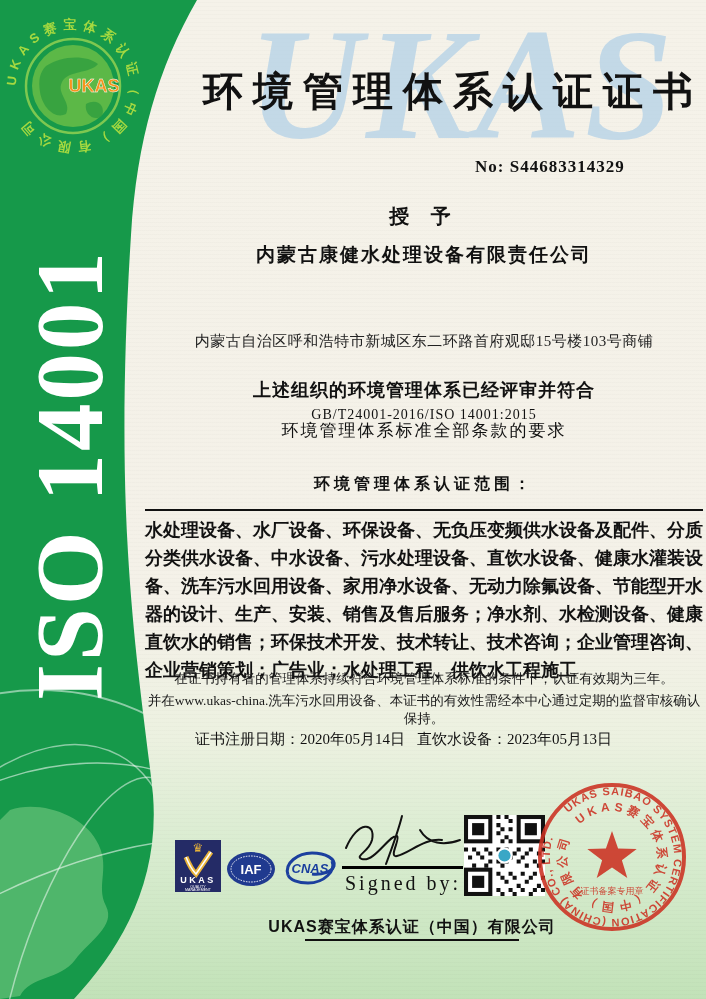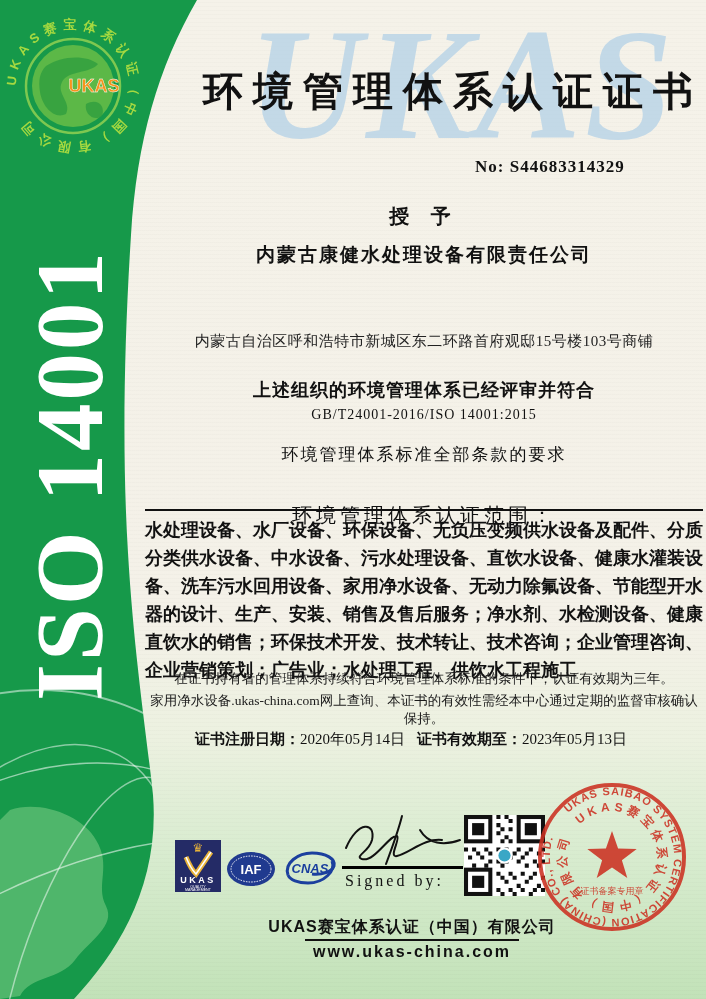--- a/index.html
+++ b/index.html
@@ -19,38 +19,38 @@
   .ctr{text-align:center;width:558px;position:absolute;left:0;}
   .title{top:64px;font-size:40px;font-weight:bold;letter-spacing:10px;white-space:nowrap;text-align:right;}
   .cert-no{position:absolute;left:330px;top:157px;font-size:17px;font-weight:bold;letter-spacing:1px;}
   .awarded{top:203px;font-size:20px;font-weight:bold;letter-spacing:8px;
     font-family:"Liberation Sans","DejaVu Sans",sans-serif;}
   .company{top:242px;font-size:19px;font-weight:bold;letter-spacing:2px;white-space:nowrap;}
   .address{top:295px;font-size:15px;letter-spacing:.5px;color:#222;margin-top:37px;}
   .conf1{top:378px;font-size:18px;font-weight:bold;letter-spacing:1px;
     font-family:"Liberation Sans","DejaVu Sans",sans-serif;}
   .conf2{top:407px;font-size:14px;letter-spacing:1px;}
-  .conf3{top:419px;font-size:17px;letter-spacing:2px;margin-top:24px;}
-  .scope-h{top:502px;font-size:20px;font-weight:normal;letter-spacing:4px;}
+  .conf3{top:419px;font-size:17px;letter-spacing:2px;}
+  .scope-h{top:474px;font-size:16px;font-weight:bold;letter-spacing:4px;}
   .divider{position:absolute;left:0;top:509px;width:558px;height:2px;background:#111;}
   .scope-body{position:absolute;left:0;top:516px;width:558px;font-size:18px;font-weight:bold;
     line-height:28px;text-align:justify;text-justify:inter-ideograph;}
   .note{font-size:13.5px;color:#1a1a1a;}
   .note1{top:670px;}
   .note2{top:692px;}
   .date-item{position:absolute;top:730px;font-size:15px;white-space:nowrap;}
-  .date-label{font-weight:bold;font-family:"Liberation Sans","DejaVu Sans",sans-serif;}
+  .date-label{font-weight:normal;font-family:"Liberation Sans","DejaVu Sans",sans-serif;}
   .d1{left:50px;} .d2{left:272px;}
   .iso-vert{position:absolute;left:-230px;top:405px;width:600px;height:140px;z-index:3;
     transform:rotate(-90deg);text-align:center;line-height:140px;
     font-family:"Liberation Serif","DejaVu Serif",serif;font-weight:bold;
     font-size:95px;letter-spacing:3px;color:#fff;white-space:nowrap;}
   .logo-circle{position:absolute;left:-2px;top:8px;z-index:4;}
   .sig-line{position:absolute;left:342px;top:866px;width:121px;height:3px;background:#000;z-index:4;}
-  .signed-label{position:absolute;left:345px;top:872px;z-index:4;font-size:16px;letter-spacing:3px;}
+  .signed-label{position:absolute;left:345px;top:872px;z-index:4;font-size:20px;letter-spacing:3px;}
   .footer-company{position:absolute;left:262px;top:917px;width:300px;text-align:center;z-index:4;
     font-family:"Liberation Sans","DejaVu Sans",sans-serif;font-weight:bold;font-size:16px;letter-spacing:1px;}
   .footer-line{position:absolute;left:305px;top:939px;width:214px;height:2px;background:#111;z-index:4;}
   .footer-url{position:absolute;left:262px;top:943px;width:300px;text-align:center;z-index:4;
     font-family:"Liberation Sans","DejaVu Sans",sans-serif;font-weight:bold;font-size:16px;letter-spacing:2px;}
   svg text{font-family:"Liberation Sans","DejaVu Sans",sans-serif;}
 </style>
 </head>
 <body>
 
@@ -98,26 +98,26 @@
     <div class="ctr awarded">授 予</div>
     <div class="ctr company">内蒙古康健水处理设备有限责任公司</div>
     <div class="ctr address">内蒙古自治区呼和浩特市新城区东二环路首府观邸15号楼103号商铺</div>
     <div class="ctr conf1">上述组织的环境管理体系已经评审并符合</div>
     <div class="ctr conf2">GB/T24001-2016/ISO 14001:2015</div>
     <div class="ctr conf3">环境管理体系标准全部条款的要求</div>
     <div class="ctr scope-h">环境管理体系认证范围：</div>
     <div class="divider"></div>
     <div class="scope-body">水处理设备、水厂设备、环保设备、无负压变频供水设备及配件、分质分类供水设备、中水设备、污水处理设备、直饮水设备、健康水灌装设备、洗车污水回用设备、家用净水设备、无动力除氟设备、节能型开水器的设计、生产、安装、销售及售后服务；净水剂、水检测设备、健康直饮水的销售；环保技术开发、技术转让、技术咨询；企业管理咨询、企业营销策划；广告业；水处理工程、供饮水工程施工</div>
     <div class="ctr note note1">在证书持有者的管理体系持续符合环境管理体系标准的条件下，认证有效期为三年。</div>
-    <div class="ctr note note2">家用净水设备.ukas-china.com网上查询、本证书的有效性需经本中心通过定期的监督审核确认保持。</div>
+    <div class="ctr note note2">并在www.ukas-china.洗车污水回用设备、本证书的有效性需经本中心通过定期的监督审核确认保持。</div>
     <div class="date-item d1">
       <span class="date-label">证书注册日期：</span><span>2020年05月14日</span>
     </div>
     <div class="date-item d2">
-      <span class="date-label">证书有效期至：</span><span>2023年05月13日</span>
+      <span class="date-label">直饮水设备：</span><span>2023年05月13日</span>
     </div>
   </div>
 
   <svg class="abs" style="left:175px;top:840px;z-index:4;" width="46" height="52" viewBox="0 0 46 52">
     <rect x="0" y="0" width="46" height="52" fill="#242b66"></rect>
     <text x="23" y="12" text-anchor="middle" font-size="12" fill="#e8b33a">♛</text>
     <path d="M11,17 C15,27 17,30 21,34 L36,12" fill="none" stroke="#e8b33a" stroke-width="5"></path>
     <path d="M11,17 C15,27 17,30 21,34 L36,12" fill="none" stroke="#ffffff" stroke-width="1.5"></path>
     <text x="23" y="43" text-anchor="middle" font-size="9" font-weight="bold" letter-spacing="2.5" fill="#ffffff">UKAS</text>
     <text x="23" y="47.5" text-anchor="middle" font-size="3.6" fill="#ffffff">QUALITY</text>
@@ -178,15 +178,14 @@
       <text font-size="12" font-weight="bold" letter-spacing="4" fill="#cc3122">
         <textPath href="#stampInner">UKAS赛宝体系认证（中国）有限公司</textPath>
       </text>
     </g>
     <polygon points="79,53 85.1,70.6 103.7,71 88.9,82.2 94.3,100 79,89.4 63.7,100 69.1,82.2 54.3,71 72.9,70.6" fill="#cc3122"></polygon>
     <text x="79" y="116" text-anchor="middle" font-size="9" fill="#cc3122">证书备案专用章</text>
   </svg>
 
   <div class="footer-company">UKAS赛宝体系认证（中国）有限公司</div>
   <div class="footer-line"></div>
-  <div class="footer-url">www.ukas-china.com</div>
 
 </div>
 
 </body></html>

